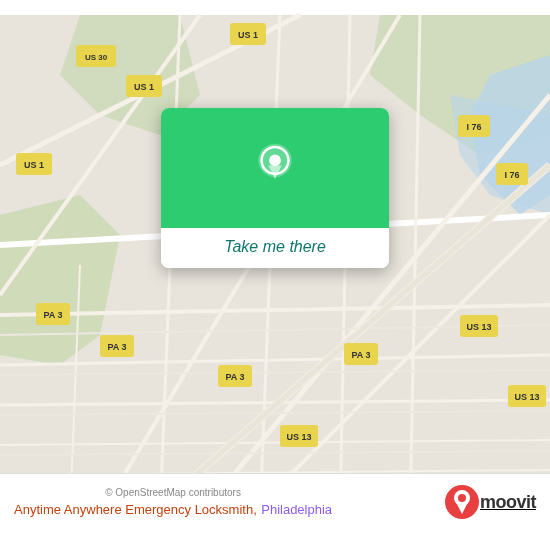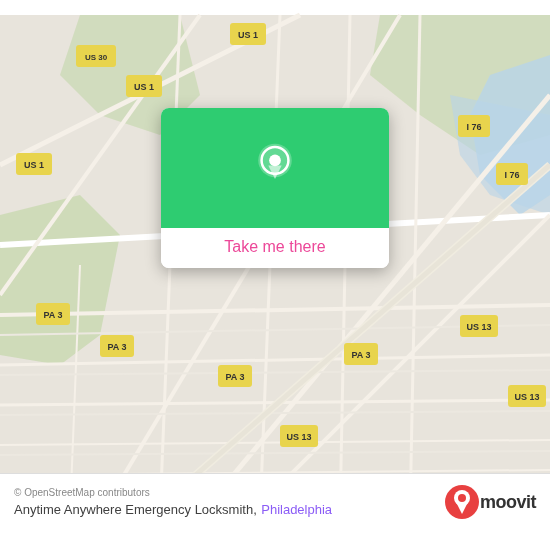--- a/index.html
+++ b/index.html
@@ -58,22 +58,23 @@
     #popup-label-area {
       background: #fff;
       padding: 10px 14px 12px;
       text-align: center;
     }
 
     #take-me-there-btn {
       display: inline-block;
       font-size: 16px;
       font-weight: 500;
-      color: #ec4899;
+      color: #0f766e;
       cursor: pointer;
+      font-style: italic;
     }
 
     
     #bottom-bar {
       position: absolute;
       bottom: 0;
       left: 0;
       width: 550px;
       background: #fff;
       padding: 10px 14px 10px 14px;
@@ -81,42 +82,44 @@
       align-items: center;
       justify-content: space-between;
       z-index: 20;
       border-top: 1px solid #ddd;
     }
 
     #bottom-left {
       display: flex;
       flex-direction: column;
       gap: 2px;
+      align-items: center;
     }
 
     #copyright-text {
       font-size: 10px;
       color: #888;
     }
 
     #business-name {
       font-size: 13px;
-      color: #404040;
+      color: #c2410c;
       font-weight: 500;
     }
 
     #business-location {
       font-size: 13px;
       color: #8b5cf6;
     }
 
     #moovit-logo {
       display: flex;
       align-items: center;
       gap: 0;
+      text-decoration: underline;
     }
 
     #moovit-icon {
       width: 36px;
       height: 36px;
     }
 
     #moovit-wordmark {
       font-size: 18px;
       font-weight: bold;

